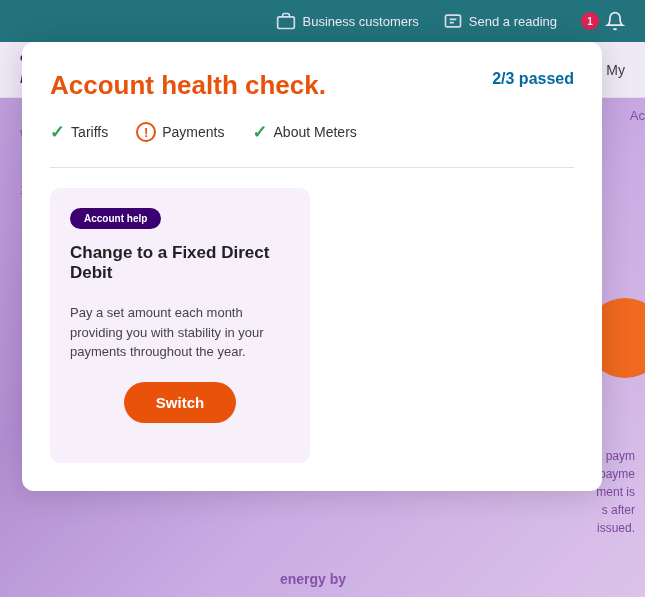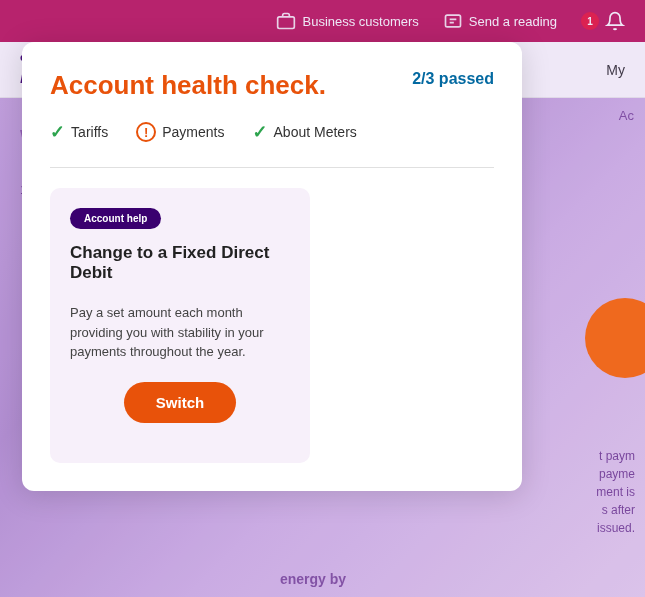--- a/index.html
+++ b/index.html
@@ -6,21 +6,21 @@
     body {
       width: 645px;
       height: 597px;
       font-family: Arial, sans-serif;
       overflow: hidden;
       position: relative;
     }
 
     
     .top-bar {
-      background-color: #be185d;
+      background-color: #0f766e;
       height: 42px;
       display: flex;
       align-items: center;
       justify-content: flex-end;
       padding: 0 20px;
       gap: 24px;
     }
     .top-bar-item {
       display: flex;
       align-items: center;
@@ -124,21 +124,21 @@
       top: 40%;
       width: 80px;
       height: 80px;
       background-color: #ff6a00;
       border-radius: 50%;
     }
 
     
     .right-partial {
       position: absolute;
-      right: 11px;
+      right: 0;
       top: 10px;
       font-size: 13px;
       color: #5a2080;
       opacity: 0.7;
     }
 
     
     .payment-info {
       position: absolute;
       right: 10px;
@@ -169,21 +169,21 @@
       right: 0;
       bottom: 0;
       background: rgba(150, 100, 200, 0.15);
     }
 
     
     .modal-card {
       position: absolute;
       top: 42px;
       left: 22px;
-      width: 500px;
+      width: 580px;
       background: white;
       border-radius: 12px;
       padding: 28px 28px 28px 28px;
       box-shadow: 0 4px 30px rgba(0,0,0,0.15);
     }
 
     .modal-header {
       display: flex;
       justify-content: space-between;
       align-items: flex-start;

